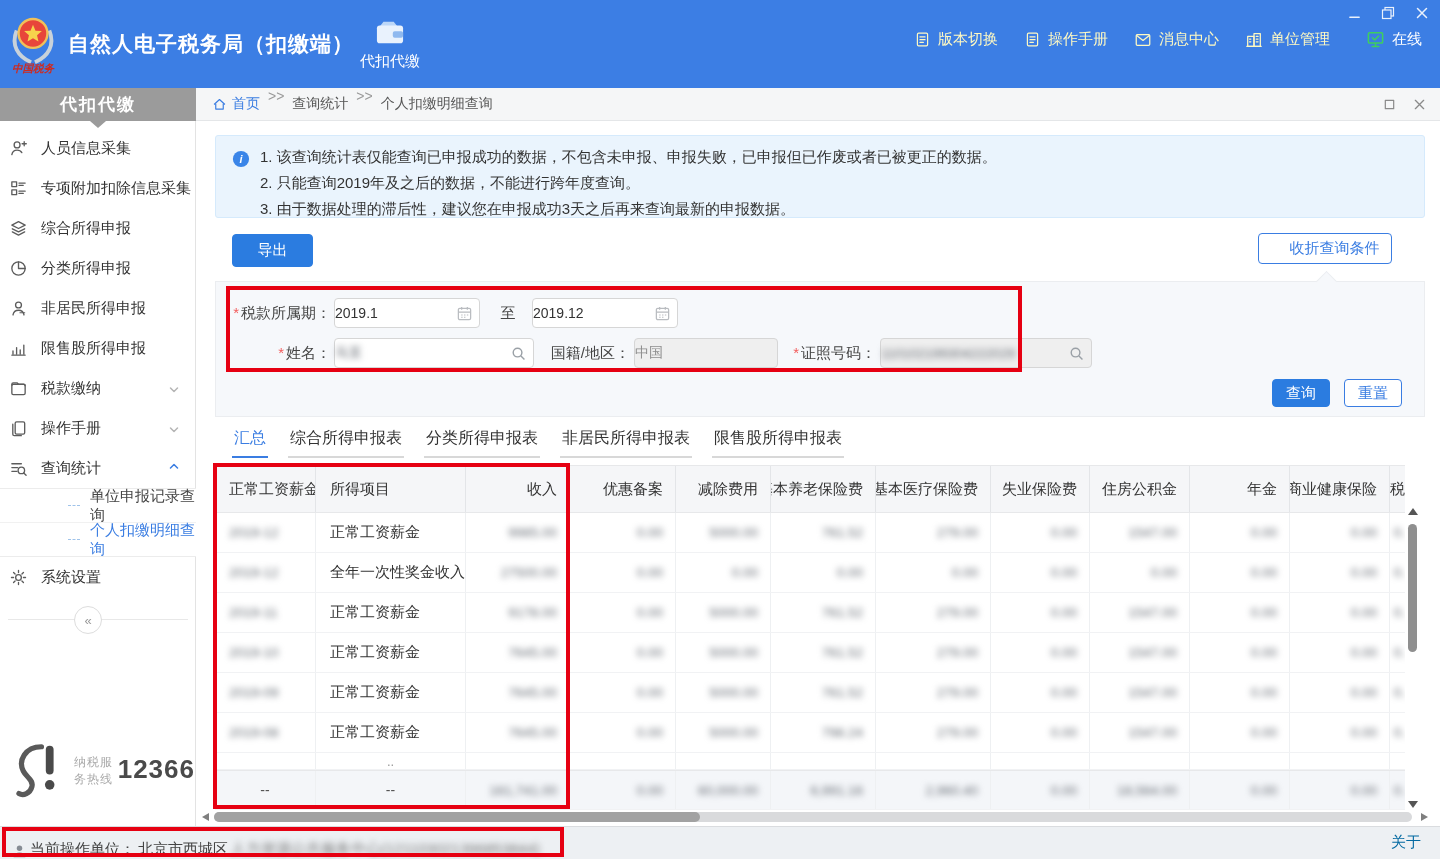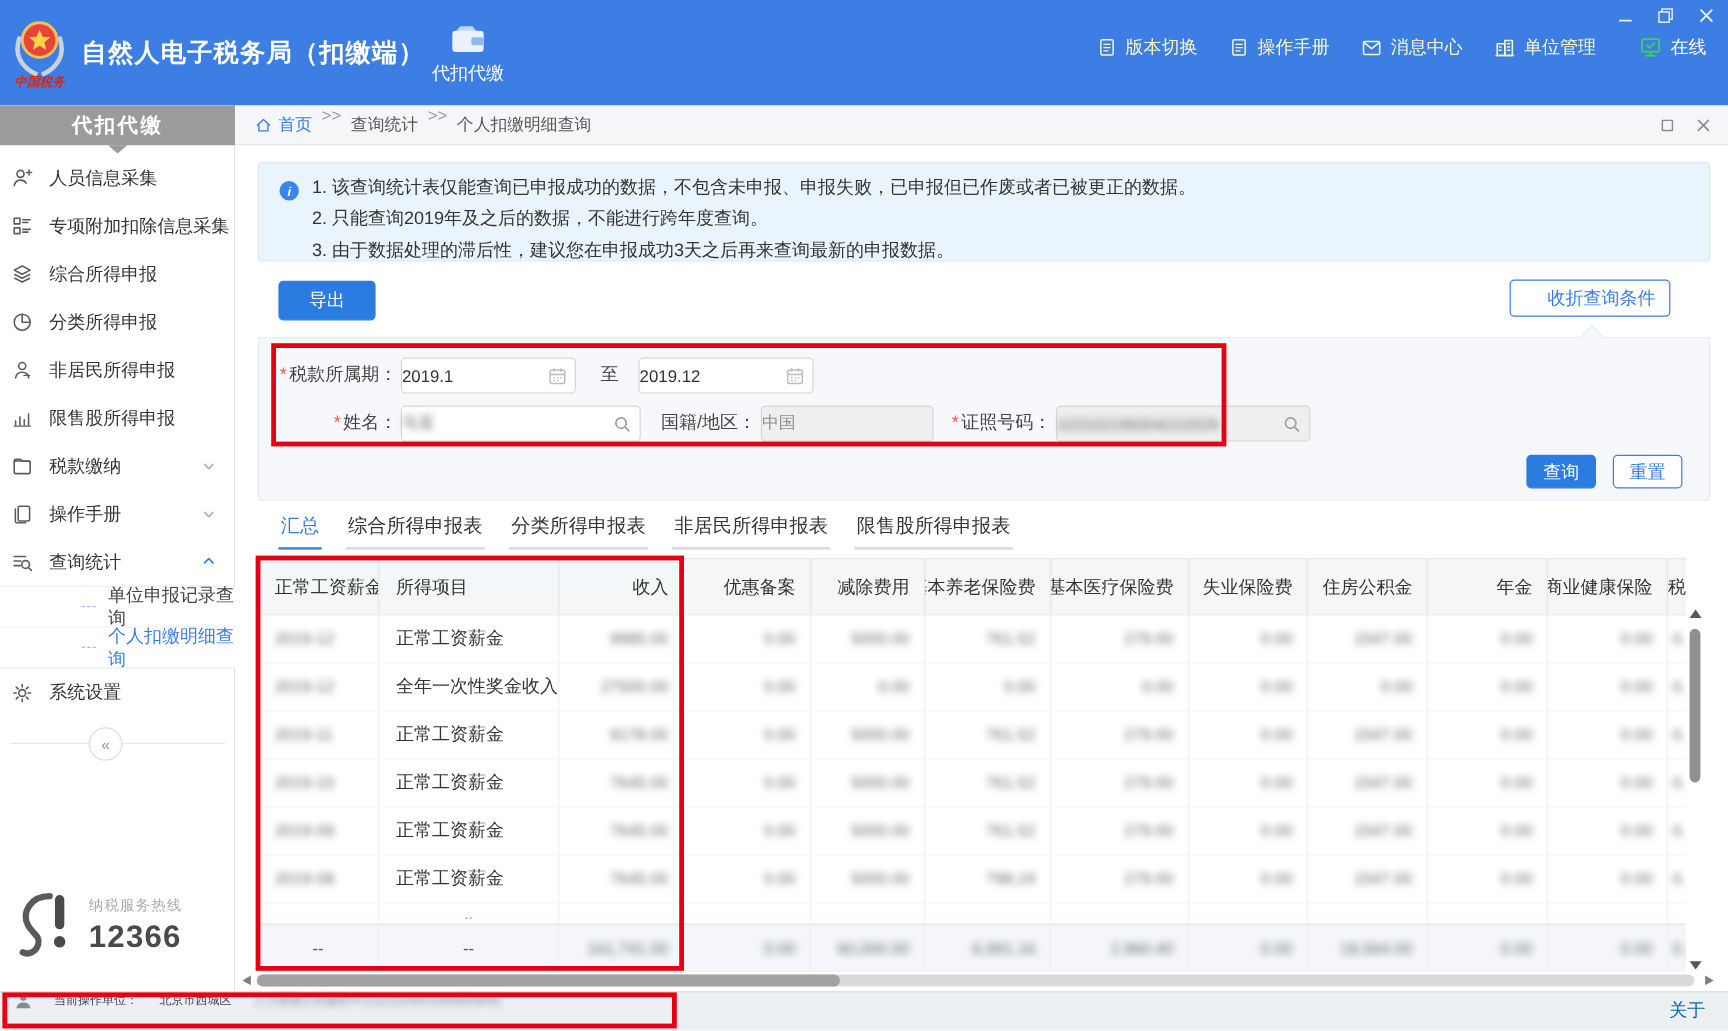--- a/index.html
+++ b/index.html
@@ -37,21 +37,21 @@
   .side-sub::before{content:'';position:absolute;left:68px;top:0;bottom:16px;border-left:1px dashed #9fc3ea;}
   .side-sub-item{position:relative;height:33px;display:flex;align-items:center;padding-left:90px;font-size:15px;color:#444;
                  border-bottom:1px solid #f1f1f1;cursor:pointer;background:#fff;}
   .side-sub-item:last-child{border-bottom:none;}
   .side-sub-item::before{content:'';position:absolute;left:68px;top:16px;width:12px;border-top:1px dashed #9fc3ea;}
   .side-sub-item.active{color:#3a7de2;}
   .side-divider{position:absolute;left:8px;top:531px;width:180px;border-top:1px solid #e8e8e8;}
   .collapse-btn{position:absolute;left:74px;top:518px;width:26px;height:26px;border:1px solid #ddd;border-radius:50%;
                 background:#fff;color:#999;display:flex;align-items:center;justify-content:center;font-size:13px;cursor:pointer;}
   .hotline{position:absolute;left:12px;top:652px;display:flex;align-items:center;gap:10px;}
-  .hotline-texts{display:flex;flex-direction:column;gap:2px;}
+  .hotline-texts{display:flex;flex-direction:row;gap:2px;}
   .hotline-label{font-size:12px;color:#a9a9a9;letter-spacing:1px;}
   .hotline-number{font-size:26px;font-weight:bold;color:#4a4a4a;letter-spacing:1px;}
 
   
   .main-bg{left:196px;top:88px;width:1244px;height:738px;background:#fff;}
   .crumbbar{left:196px;top:88px;width:1244px;height:33px;background:#f5f6f7;border-bottom:1px solid #e4e6e8;box-sizing:border-box;}
   #crumbs{position:absolute;left:16px;top:0;height:32px;display:flex;gap:8px;font-size:14px;color:#555;}
   .crumb{display:flex;align-items:center;gap:5px;cursor:pointer;}
   .crumb.first{color:#3a7de2;}
   .crumb-sep{color:#999;}
@@ -111,21 +111,21 @@
   .tri-up{left:3px;top:42px;border-left:5px solid transparent;border-right:5px solid transparent;border-bottom:7px solid #555;}
   .tri-down{left:3px;bottom:2px;border-left:5px solid transparent;border-right:5px solid transparent;border-top:7px solid #555;}
   .hscroll{left:202px;top:810px;width:1226px;height:14px;}
   .htrack{position:absolute;left:12px;top:2px;width:1198px;height:10px;background:#d9dadc;border-radius:5px;cursor:pointer;}
   .hthumb{position:absolute;left:12px;top:2px;width:486px;height:10px;background:#a2a2a2;border-radius:5px;cursor:pointer;}
   .tri-left{left:0;top:3px;border-top:4.5px solid transparent;border-bottom:4.5px solid transparent;border-right:7px solid #7f7f7f;}
   .tri-right{right:0;top:3px;border-top:4.5px solid transparent;border-bottom:4.5px solid transparent;border-left:7px solid #7f7f7f;}
 
   
   .statusbar{left:0;top:826px;width:1440px;height:33px;background:#edf0f3;border-top:1px solid #dadcdf;box-sizing:border-box;}
-  .status-left{position:absolute;left:12px;top:0;height:32px;display:flex;align-items:flex-start;gap:18px;font-size:10px;color:#444;}
+  .status-left{position:absolute;left:12px;top:0;height:32px;display:flex;align-items:flex-end;gap:3px;font-size:15px;color:#444;}
   .status-blur{filter:blur(3px);color:#777;}
   .about-link{position:absolute;right:19px;top:6px;font-size:15px;color:#0369a1;cursor:pointer;text-decoration:none;}
 
   
   .redbox{position:absolute;border:4px solid #e60012;box-sizing:border-box;pointer-events:none;z-index:50;}
   .redbox1{left:226px;top:286px;width:796px;height:86px;}
   .redbox2{left:213px;top:463px;width:357px;height:346px;}
   .redbox3{left:2px;top:827px;width:562px;height:30px;}
 </style>
 </head>

